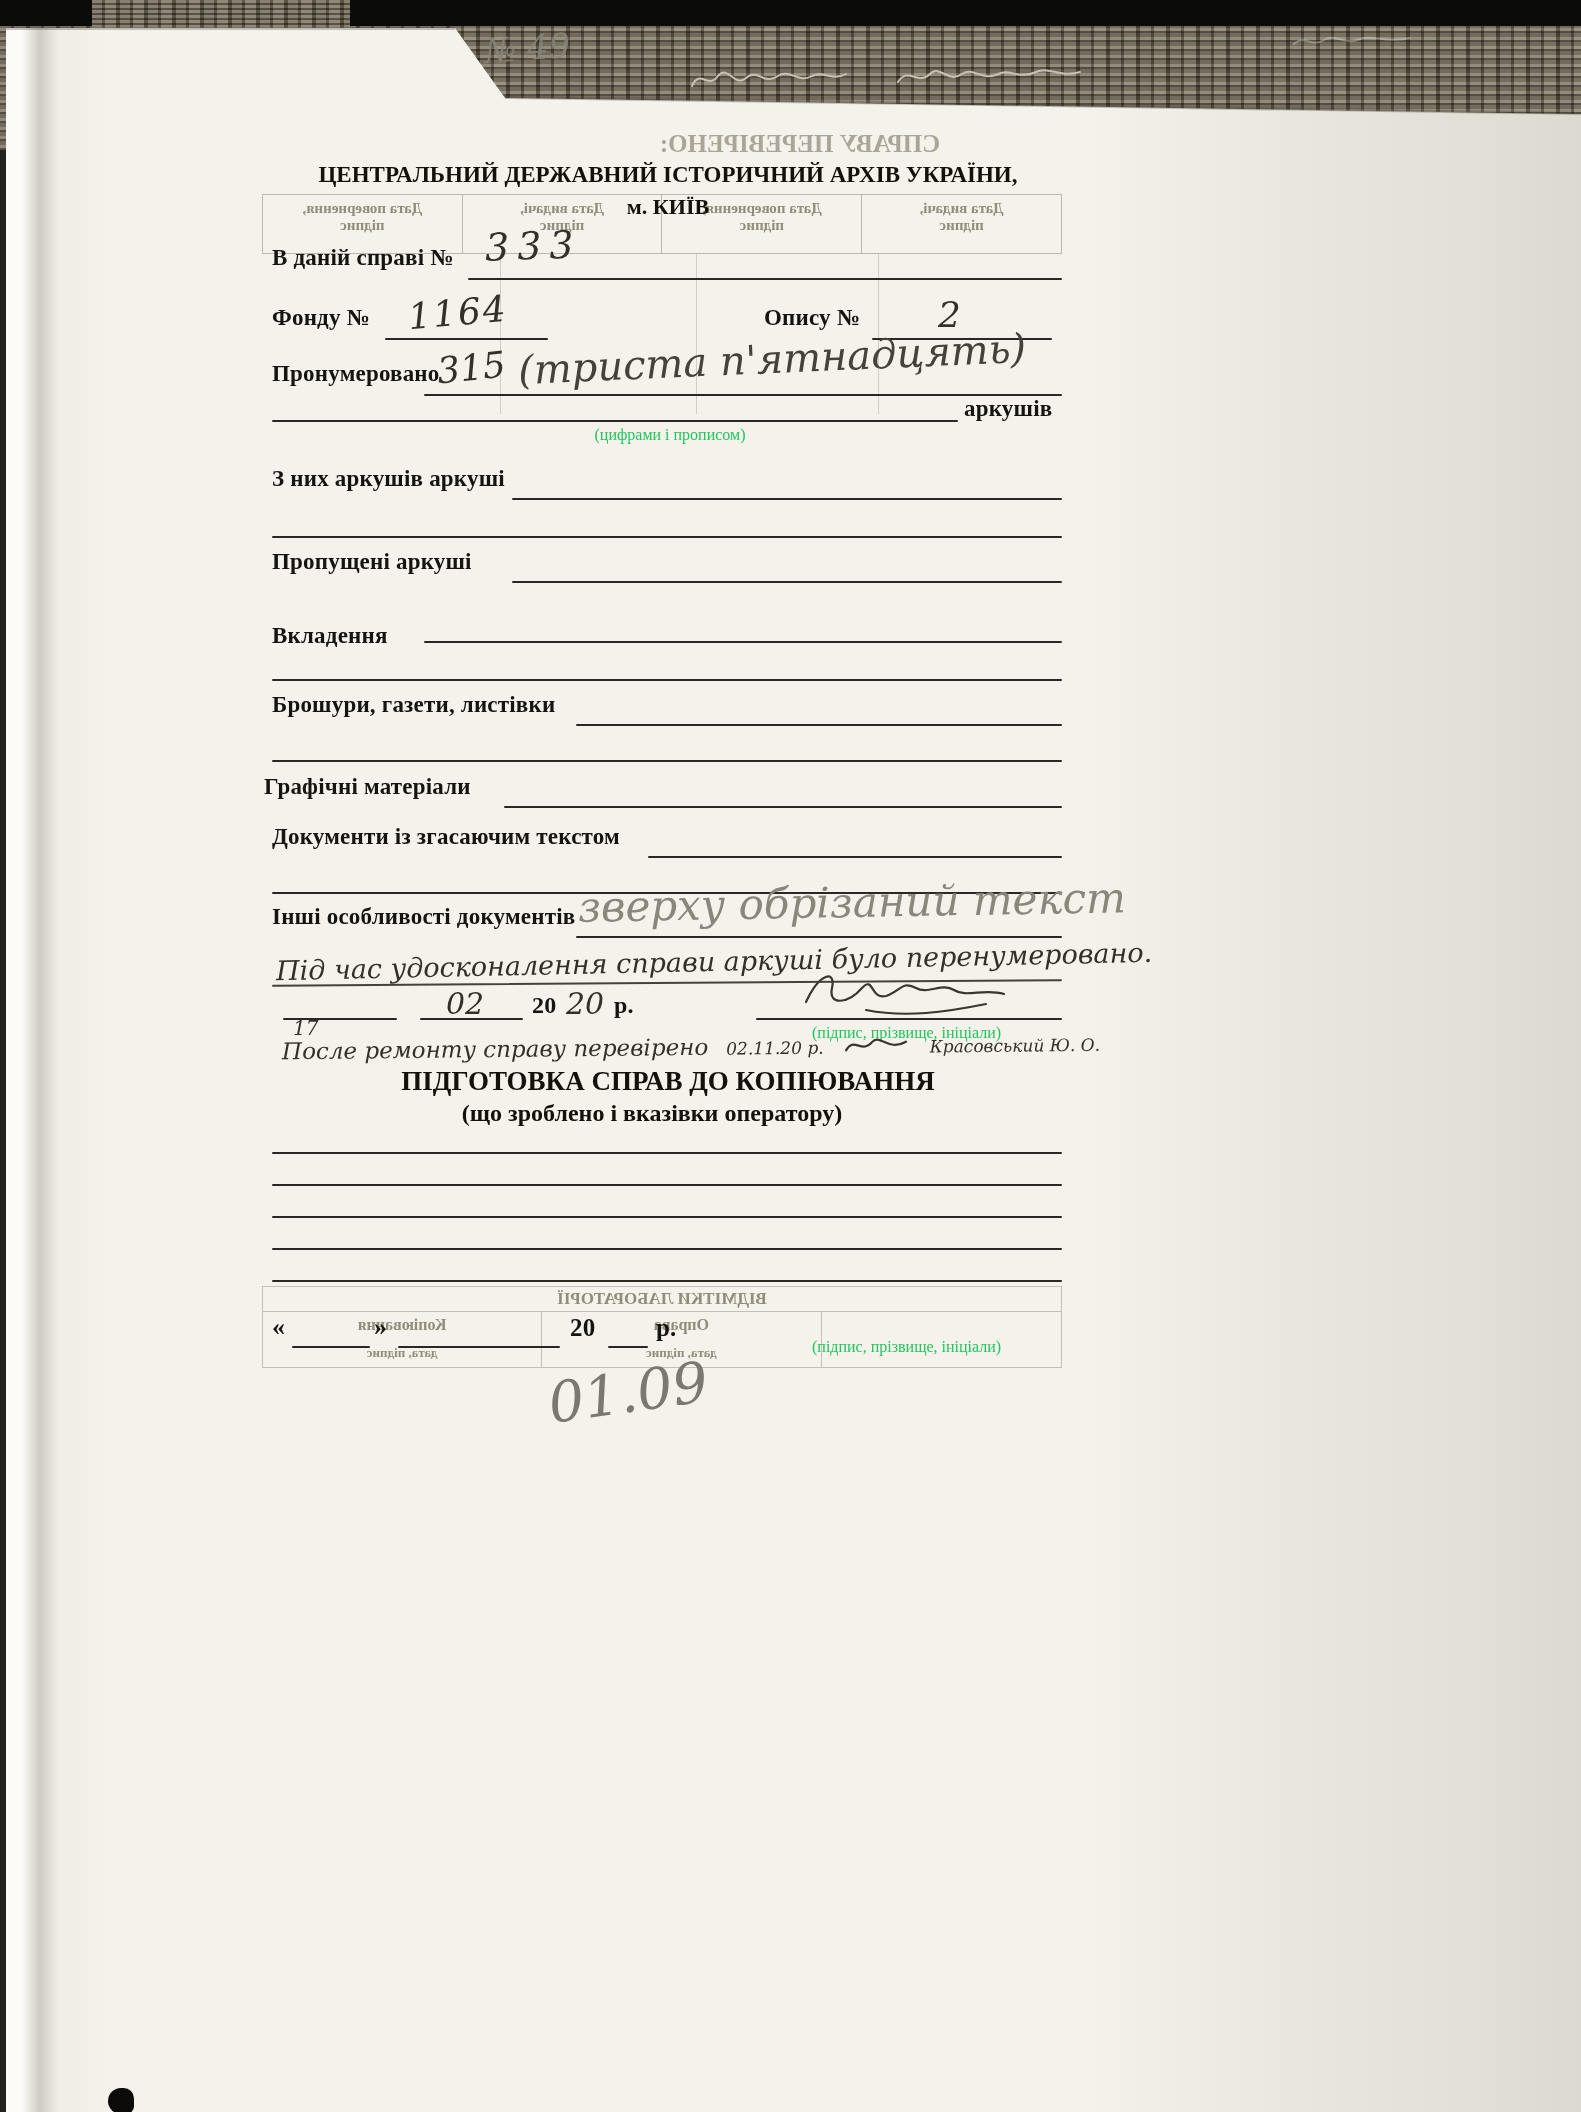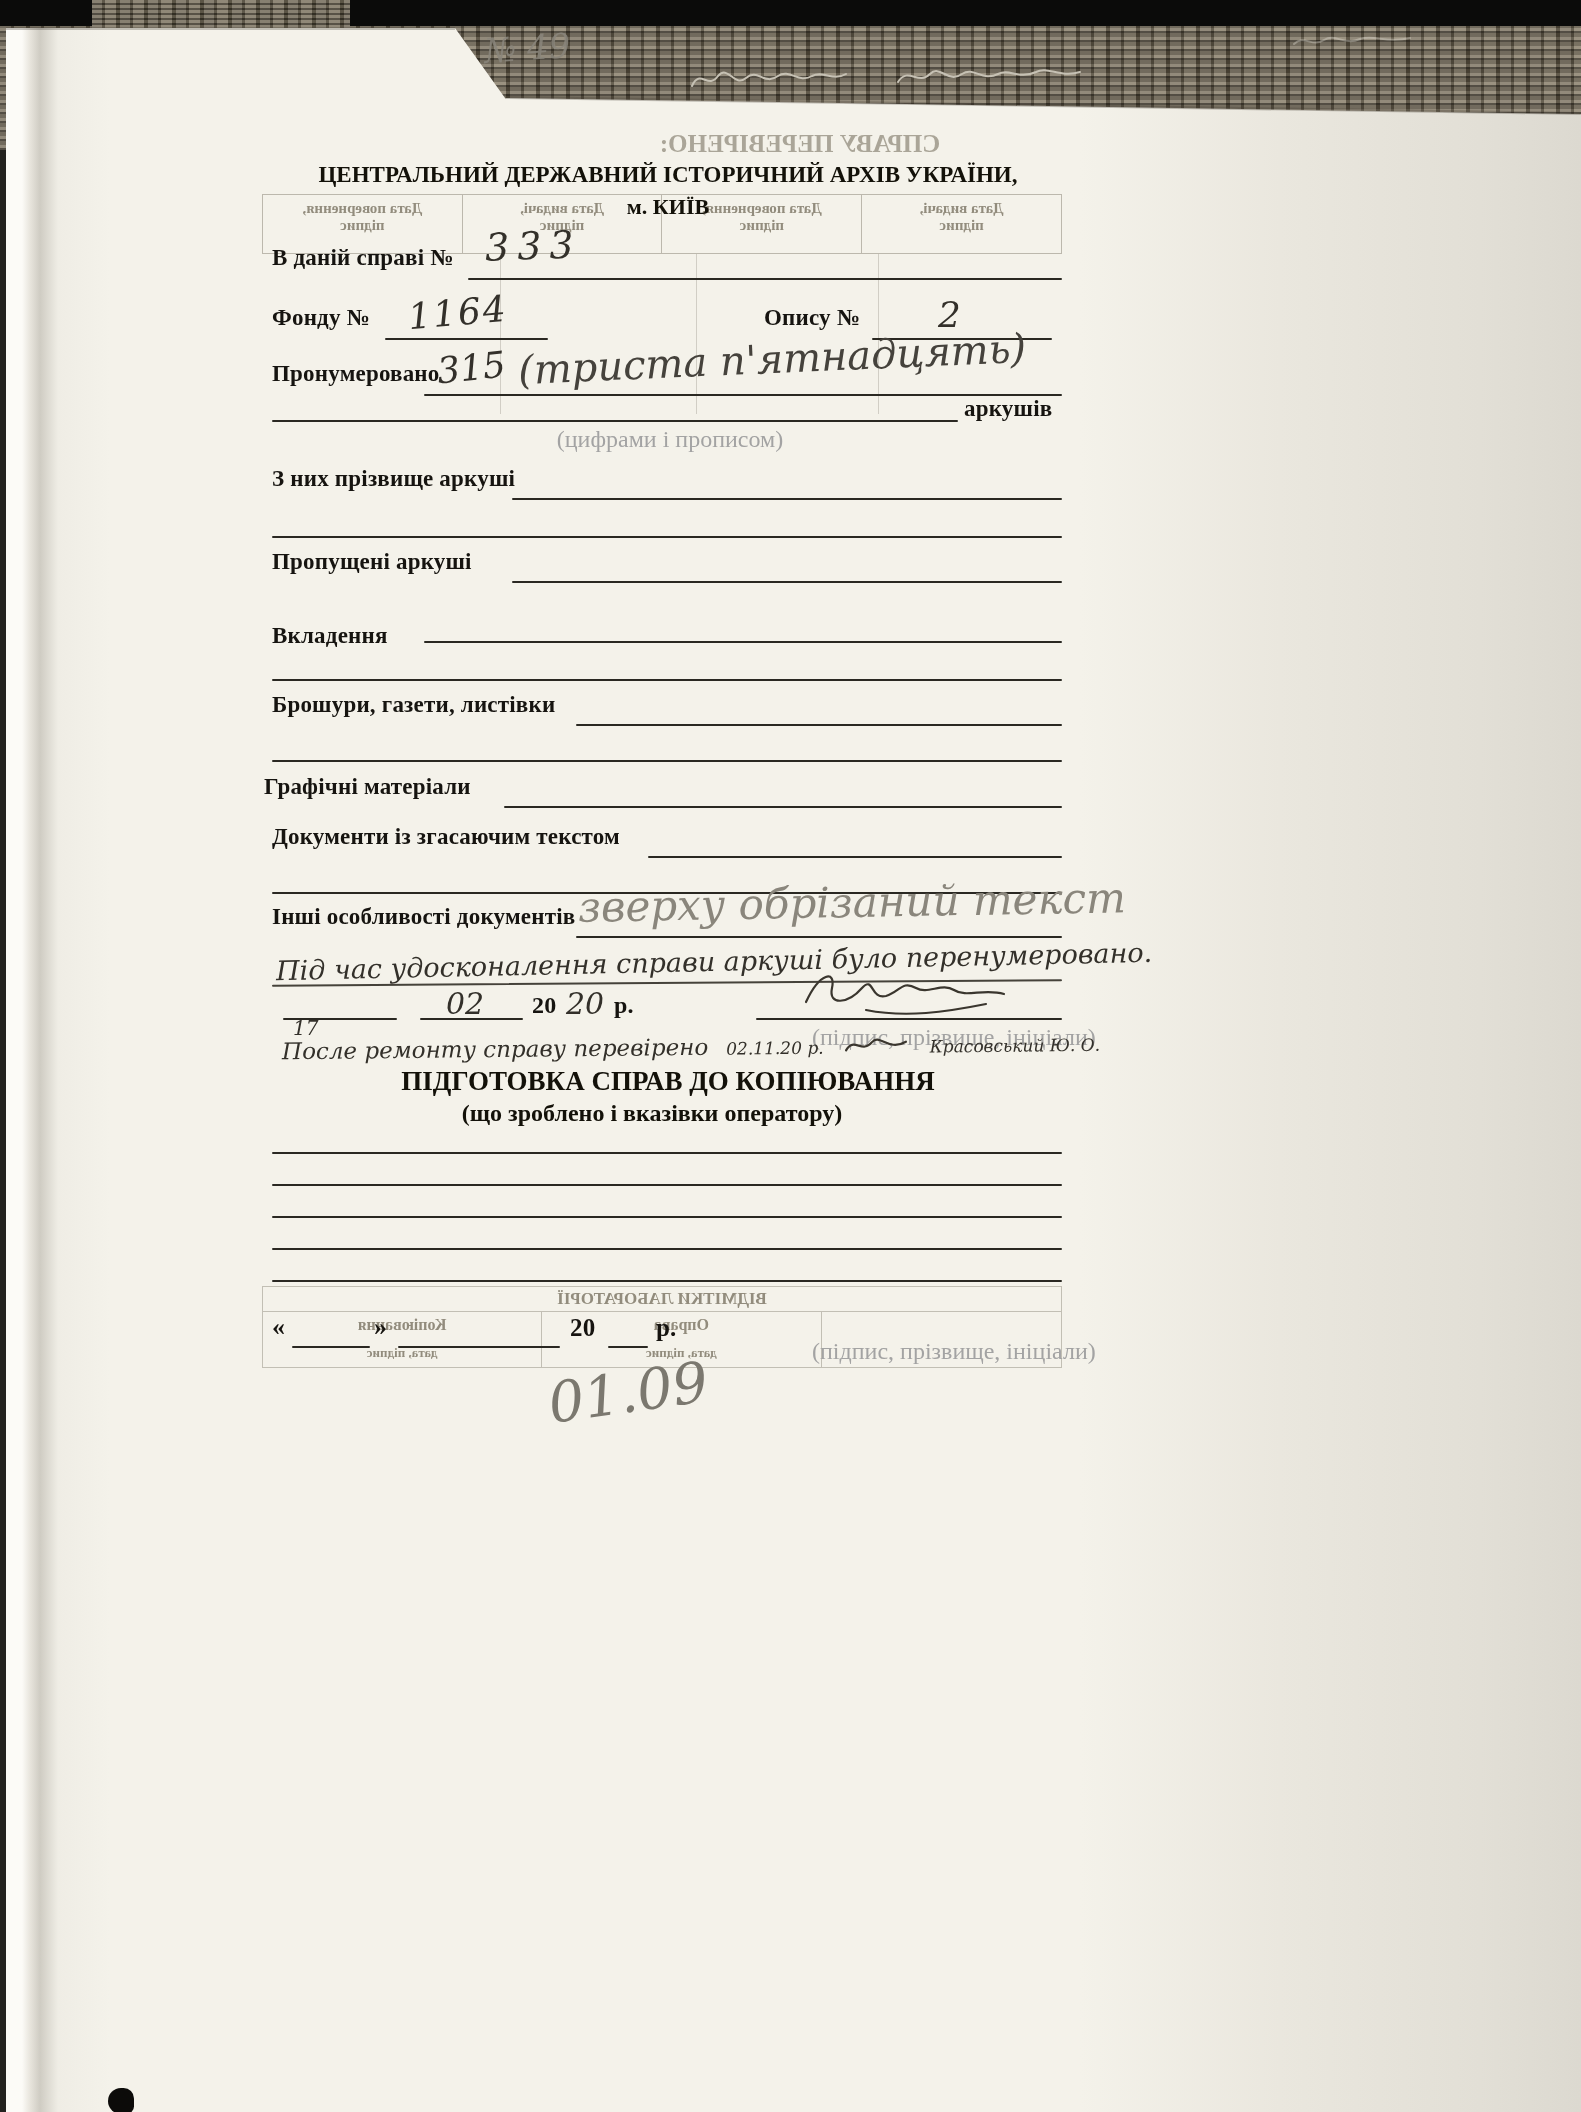--- a/index.html
+++ b/index.html
@@ -31,21 +31,21 @@
       linear-gradient(180deg, rgba(0,0,0,.12) 0 2px, rgba(0,0,0,0) 26px),
       linear-gradient(90deg, #fcfbf7 0 22px, #e8e5dd 30px, #cfccc3 40px, #efede5 58px, #f4f2ea 110px,
                       #f4f2ea 1080px, #eae7de 1280px, #e2dfd6 1480px, #dcd9d0 1581px);
   }
   .paper-edge { position:absolute; z-index:5; background:rgba(70,64,52,.30); }
 
   .content { position:absolute; inset:0; z-index:6; color:#17150f; }
 
   .lbl  { position:absolute; font-weight:700; font-size:23px; white-space:nowrap; color:#161410; letter-spacing:.2px; }
   .ttl  { position:absolute; font-weight:700; text-align:center; white-space:nowrap; color:#131109; }
-  .hint { position:absolute; font-size:24px; color:#a3a3a3; white-space:nowrap; }
+  .hint { position:absolute; font-size:16px; color:#22c55e; white-space:nowrap; }
   .rule { position:absolute; height:2px; background:#2a2822; border-radius:1px; }
   .rule.lt { background:#45423a; height:2px; }
 
   .hw { position:absolute; font-family:"DejaVu Serif", serif; font-style:italic;
         color:#33302a; white-space:nowrap; }
   .pencil { color:#8a867c; }
 
   .mirror { transform: scaleX(-1); }
   .bleedbox { position:absolute; border:1px solid rgba(120,114,100,.45); display:flex; }
   .bleedtxt { font-weight:700; color:#928c7d; text-align:center; line-height:1.15; }
@@ -120,21 +120,21 @@
     <div class="rule" style="left:872px; top:338px; width:180px;"></div>
 
     <div class="lbl" style="left:272px; top:361px;">Пронумеровано</div>
     <div class="hw" style="left:437px; top:347px; font-size:36px; transform:rotate(-6deg);">315</div>
     <div class="hw" style="left:518px; top:336px; font-size:40px; transform:rotate(-2.5deg); color:#45423c;">(триста п'ятнадцять)</div>
     <div class="rule" style="left:424px; top:394px; width:638px;"></div>
     <div class="rule" style="left:272px; top:420px; width:686px;"></div>
     <div class="lbl" style="left:964px; top:396px;">аркушів</div>
     <div class="hint" style="left:470px; top:426px; width:400px; text-align:center;">(цифрами і прописом)</div>
 
-    <div class="lbl" style="left:272px; top:466px;">З них прізвище аркуші</div>
+    <div class="lbl" style="left:272px; top:466px;">З них аркушів аркуші</div>
     <div class="rule" style="left:512px; top:498px; width:550px;"></div>
     <div class="rule" style="left:272px; top:536px; width:790px;"></div>
 
     <div class="lbl" style="left:272px; top:549px;">Пропущені аркуші</div>
     <div class="rule" style="left:512px; top:581px; width:550px;"></div>
 
     <div class="lbl" style="left:272px; top:609px;margin-top:14px;">Вкладення</div>
     <div class="rule" style="left:424px; top:641px; width:638px;"></div>
     <div class="rule" style="left:272px; top:679px; width:790px;"></div>
 

